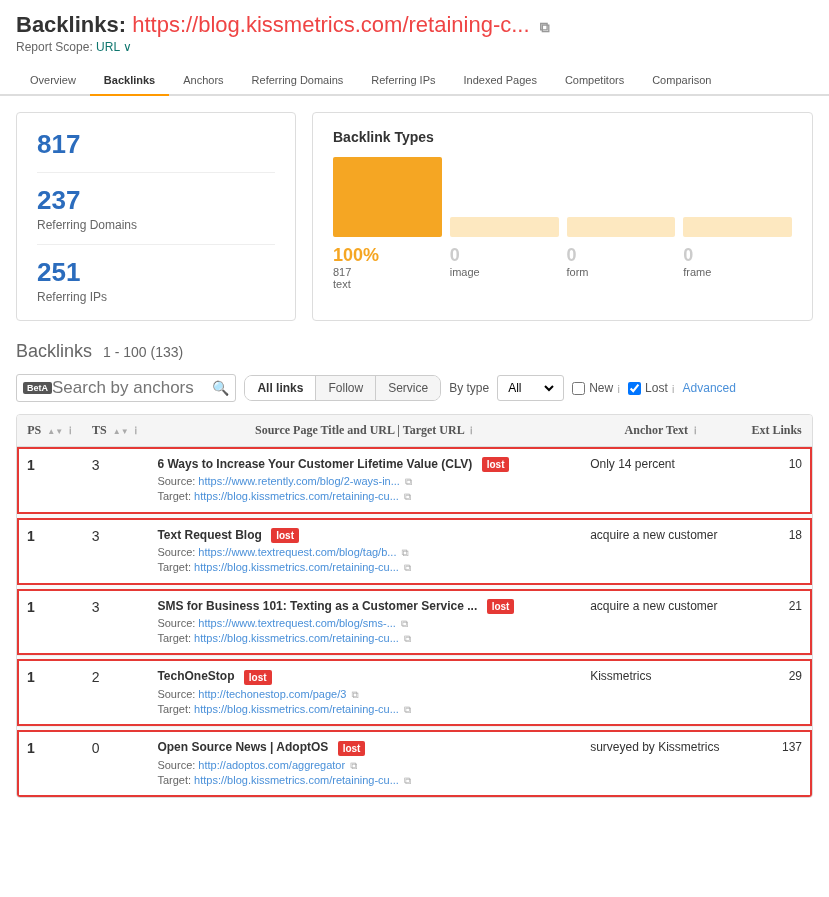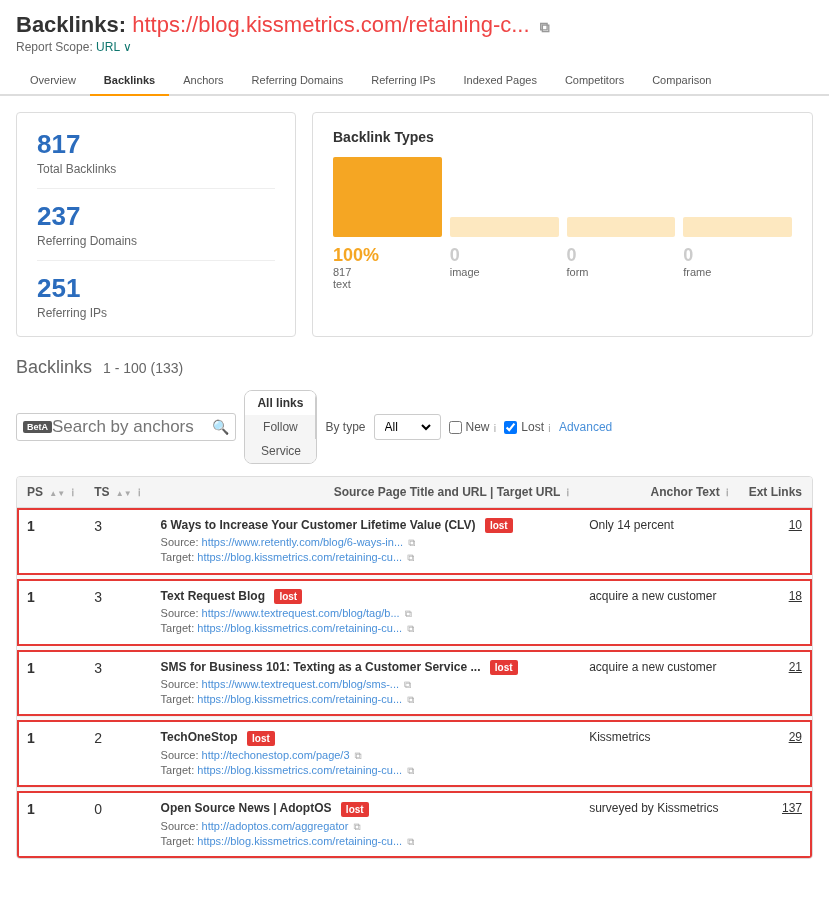--- a/index.html
+++ b/index.html
@@ -40,59 +40,59 @@
     .section-title { font-size: 18px; font-weight: bold; color: #333; margin-bottom: 12px; }
     .section-title span { font-weight: normal; color: #666; }
 
     .filters-row { display: flex; align-items: center; gap: 8px; margin-bottom: 12px; flex-wrap: wrap; }
 
     .beta-badge { background: #555; color: #fff; font-size: 9px; font-weight: bold; padding: 1px 4px; border-radius: 2px; margin-right: 0; }
     .search-wrapper { display: flex; align-items: center; border: 1px solid #ccc; border-radius: 3px; padding: 3px 6px; background: #fff; }
     .search-input { border: none; outline: none; font-size: 17px; width: 160px; }
     .search-icon-btn { background: none; border: none; cursor: pointer; color: #666; font-size: 14px; }
 
-    .btn-group { display: flex; border: 1px solid #ccc; border-radius: 8px; overflow: hidden; flex-direction: column; }
+    .btn-group { display: flex; border: 1px solid #ccc; border-radius: 8px; overflow: hidden; }
     .btn-group-item { padding: 5px 12px; font-size: 12px; cursor: pointer; background: #f5f5f5; border: none; color: #555; border-right: 1px solid #ccc; }
     .btn-group-item:last-child { border-right: none; }
     .btn-group-item.active { background: #fff; color: #333; font-weight: bold; }
 
     .filter-label { font-size: 12px; color: #555; }
     .filter-select-wrapper { display: flex; align-items: center; border: 1px solid #ccc; border-radius: 3px; padding: 4px 6px; background: #fff; }
     .filter-select { border: none; outline: none; font-size: 12px; background: transparent; cursor: pointer; }
 
     .checkbox-filter { display: flex; align-items: center; gap: 4px; font-size: 12px; color: #555; }
     .checkbox-filter input { cursor: pointer; }
     .filter-info { color: #aaa; font-size: 11px; cursor: pointer; }
 
     .advanced-btn { font-size: 12px; color: #4a90d9; background: none; border: none; cursor: pointer; white-space: nowrap; }
 
     
     .table-container { border: 1px solid #ddd; border-radius: 4px; overflow: hidden; }
     .data-table { width: 100%; border-collapse: collapse; }
     .data-table thead tr { background: #f5f5f5; }
-    .data-table th { padding: 8px 10px; text-align: right; font-size: 12px; color: #555; font-weight: bold; border-bottom: 1px solid #ddd; white-space: nowrap; }
+    .data-table th { padding: 8px 10px; text-align: center; font-size: 12px; color: #555; font-weight: bold; border-bottom: 1px solid #ddd; white-space: nowrap; font-family: Liberation Serif, serif; }
     .data-table th .sort-icons { display: inline-flex; flex-direction: column; margin-left: 3px; font-size: 8px; color: #aaa; line-height: 1; }
     .data-table th .info-icon { color: #aaa; font-size: 10px; margin-left: 3px; }
     .data-table td { padding: 10px 10px; vertical-align: top; border-bottom: 1px solid #eee; font-size: 12px; }
     .data-table tbody tr:last-child td { border-bottom: none; }
 
     .ps-col { width: 50px; }
     .ts-col { width: 60px; }
     .url-col { width: 430px; }
     .anchor-col { width: 160px; }
     .ext-col { width: 60px; text-align: right; }
     .url-line { font-size: 11px; color: #666; margin-top: 2px; }
     .url-line a { color: #4a90d9; text-decoration: none; }
     .ext-link-icon { font-size: 10px; color: #aaa; margin-left: 2px; }
 
     .lost-badge { display: inline-block; background: #e53935; color: #fff; font-size: 10px; font-weight: bold; padding: 2px 5px; border-radius: 2px; margin-left: 6px; vertical-align: middle; }
 
     .ps-value { font-size: 14px; font-weight: bold; color: #333; }
     .ts-value { font-size: 14px; color: #333; }
-    .ext-value { font-size: 12px; color: #333; text-decoration: underline; }
+    .ext-value { font-size: 12px; color: #333; }
   </style>
 </head>
 <body>
 
 <div class="page-header">
   <div class="page-title">
     <span>Backlinks:</span>
     <a>https://blog.kissmetrics.com/retaining-c...</a>
     <span style="font-size:14px; color:#999; margin-left:4px; cursor:pointer;">⧉</span>
   </div>
@@ -112,21 +112,20 @@
     <div class="nav-tab">Indexed Pages</div>
     <div class="nav-tab">Competitors</div>
     <div class="nav-tab">Comparison</div>
   </nav>
 
 <div class="content">
   <div class="stats-section">
     <div class="stats-card">
       <div class="stat-item">
         <div class="stat-number">817</div>
-        <div class="stat-label">Total Backlinks</div>
       </div>
       <div class="stat-item">
         <div class="stat-number">237</div>
         <div class="stat-label">Referring Domains</div>
       </div>
       <div class="stat-item">
         <div class="stat-number">251</div>
         <div class="stat-label">Referring IPs</div>
       </div>
     </div>
@@ -227,21 +226,21 @@
       </thead>
       <tbody id="table-body">
 
       <tr style="outline: rgb(229, 57, 53) solid 2px; outline-offset: -2px;">
             <td class="ps-col"><span class="ps-value">1</span></td>
             <td class="ts-col"><span class="ts-value">3</span></td>
             <td class="url-col">
     <div style="font-size:12px; font-weight:bold; color:#333; margin-bottom:3px;">6 Ways to Increase Your Customer Lifetime Value (CLV)
       <span class="lost-badge">lost</span>
     </div>
-    <div class="url-line">Source: <a href="#">https://www.retently.com/blog/6-ways-in...</a> <span class="ext-link-icon">⧉</span></div>
+    <div class="url-line">Source: <a href="#">https://www.retently.com/blog/2-ways-in...</a> <span class="ext-link-icon">⧉</span></div>
     <div class="url-line">Target: <a href="#">https://blog.kissmetrics.com/retaining-cu...</a> <span class="ext-link-icon">⧉</span></div>
   </td>
             <td class="anchor-col">Only 14 percent</td>
             <td class="ext-col" style="text-align: right;"><span class="ext-value">10</span></td>
           </tr>
           <tr>
             <td colspan="5" style="height:4px; padding:0; border:none; background:#f9f9f9;"></td>
           </tr>
           <tr style="outline: rgb(229, 57, 53) solid 2px; outline-offset: -2px;">
             <td class="ps-col"><span class="ps-value">1</span></td>

